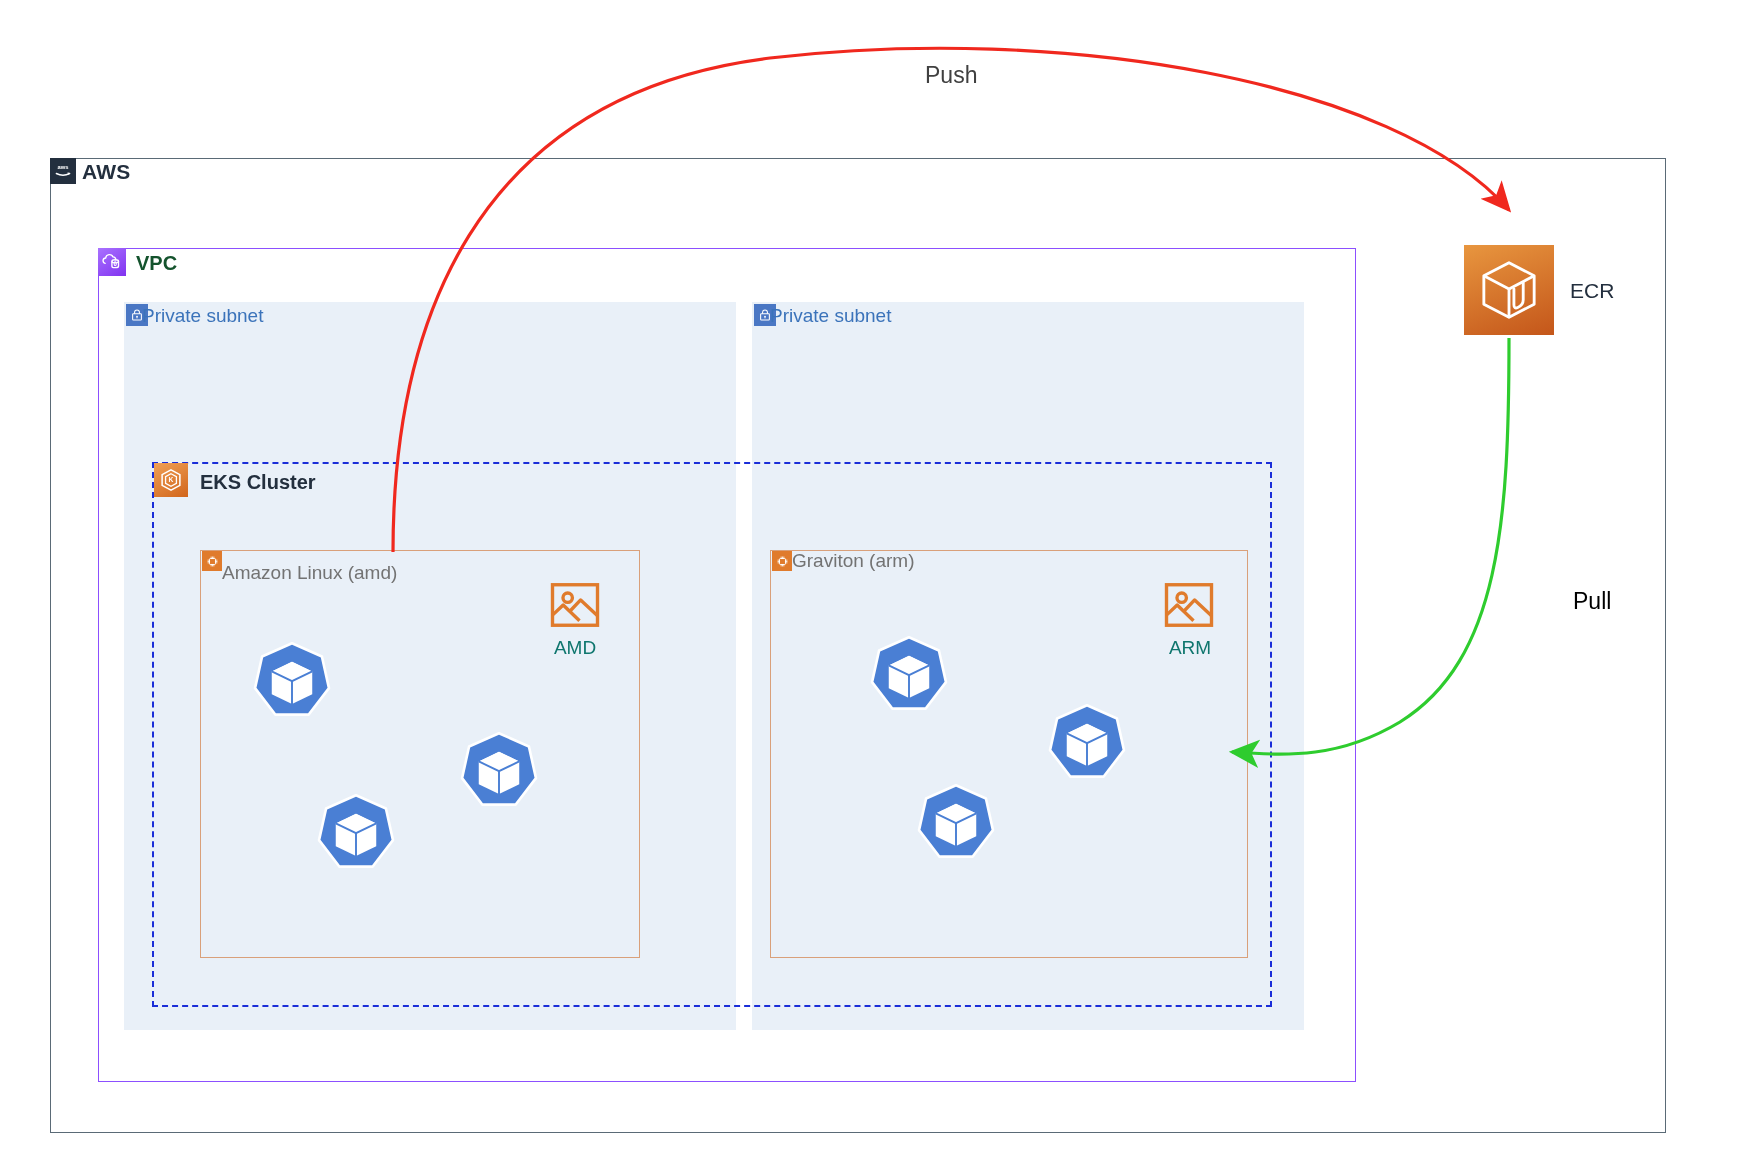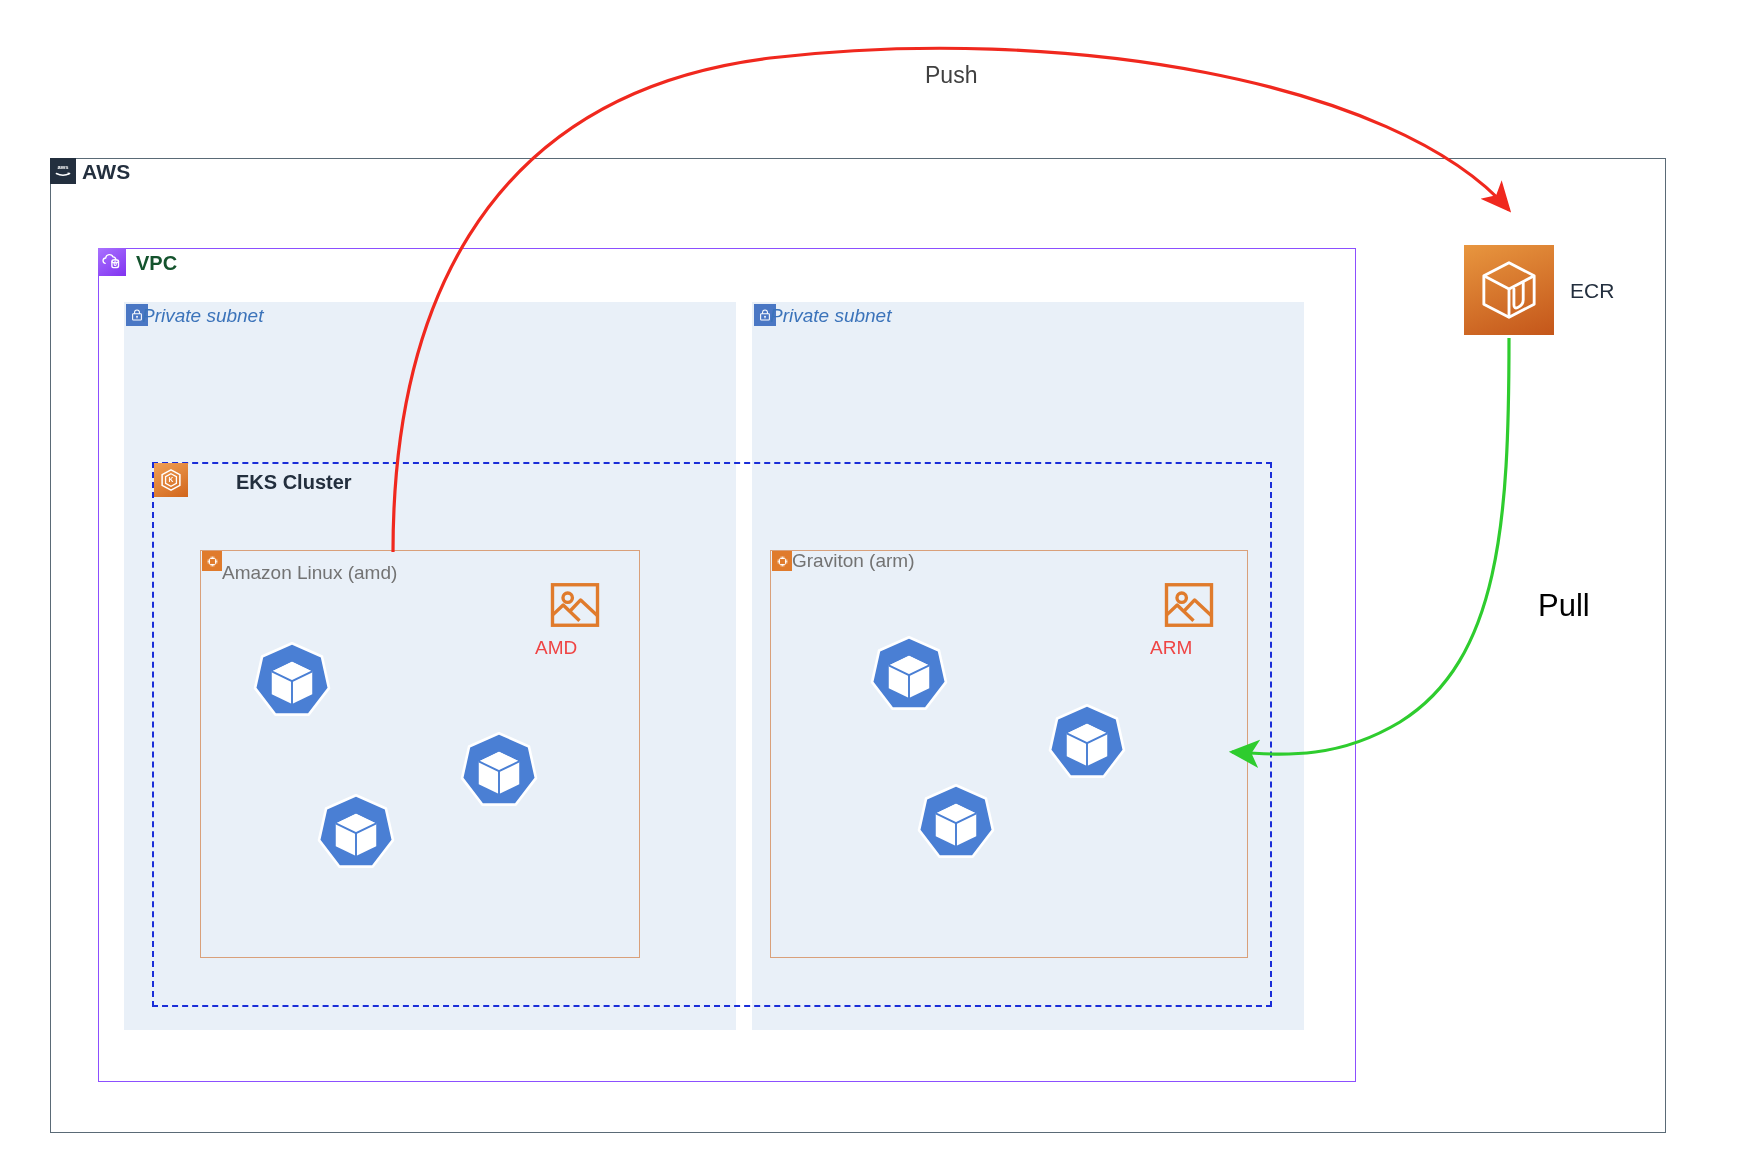--- a/index.html
+++ b/index.html
@@ -68,21 +68,20 @@
   .subnet-badge {
     width: 22px; height: 22px;
     background: #4a77c4;
     display:flex; align-items:center; justify-content:center;
   }
   #subnet-left-badge  { left: 126px; top: 304px; }
   #subnet-right-badge { left: 754px; top: 304px; }
   .subnet-label {
     font-size: 19px; color: #3b73ba;
     white-space: nowrap;
-    font-style: italic;
   }
   #subnet-left-label  { left: 142px; top: 305px; }
   #subnet-right-label { left: 770px; top: 305px; }
 
   
   #eks-group {
     left: 152px; top: 462px;
     width: 1120px; height: 545px;
     border: 2.5px dashed #1a2dd8;
     background: transparent;
@@ -90,21 +89,20 @@
   #eks-badge {
     left: 154px; top: 463px;
     width: 34px; height: 34px;
     background: linear-gradient(150deg,#f0a055 0%, #d1651b 100%);
     display:flex; align-items:center; justify-content:center;
   }
   #eks-label {
     left: 200px; top: 471px;
     font-size: 20px; font-weight: bold; color: #232f3e;
     white-space: nowrap;
-    margin-left: 36px;
   }
 
   
   .nodegroup {
     border: 1.5px solid #d9a07a;
     background: transparent;
   }
   #ng-left  { left: 200px; top: 550px; width: 440px; height: 408px; }
   #ng-right { left: 770px; top: 550px; width: 478px; height: 408px; }
   .ng-badge {
@@ -119,21 +117,21 @@
     white-space: nowrap;
   }
   #ng-left-label  { left: 222px; top: 562px; }
   #ng-right-label { left: 792px; top: 550px; }
 
   
   .arch-icon { width: 54px; height: 54px; }
   #arch-amd-icon { left: 548px; top: 578px; }
   #arch-arm-icon { left: 1162px; top: 578px; }
   .arch-label {
-    font-size: 19px; color: #ef4444; text-align: left;
+    font-size: 19px; color: #0f766e; text-align: center;
     width: 80px;
   }
   #arch-amd-label { left: 535px; top: 637px; }
   #arch-arm-label { left: 1150px; top: 637px; }
 
   
   .pod { width: 88px; height: 88px; }
 
   
   #ecr-icon {
@@ -146,22 +144,22 @@
     left: 1570px; top: 279px;
     font-size: 21px; color: #232f3e; text-align: right;
   }
 
   
   #push-label {
     left: 925px; top: 62px;
     font-size: 23px; color: #404040;
   }
   #pull-label {
-    left: 1538px; top: 588px;
-    font-size: 31px; color: #000000;
+    left: 1573px; top: 588px;
+    font-size: 23px; color: #000000;
   }
 
   
   #arrows {
     left: 0; top: 0; width: 1744px; height: 1154px;
     pointer-events: none;
   }
 </style>
 </head>
 <body>

